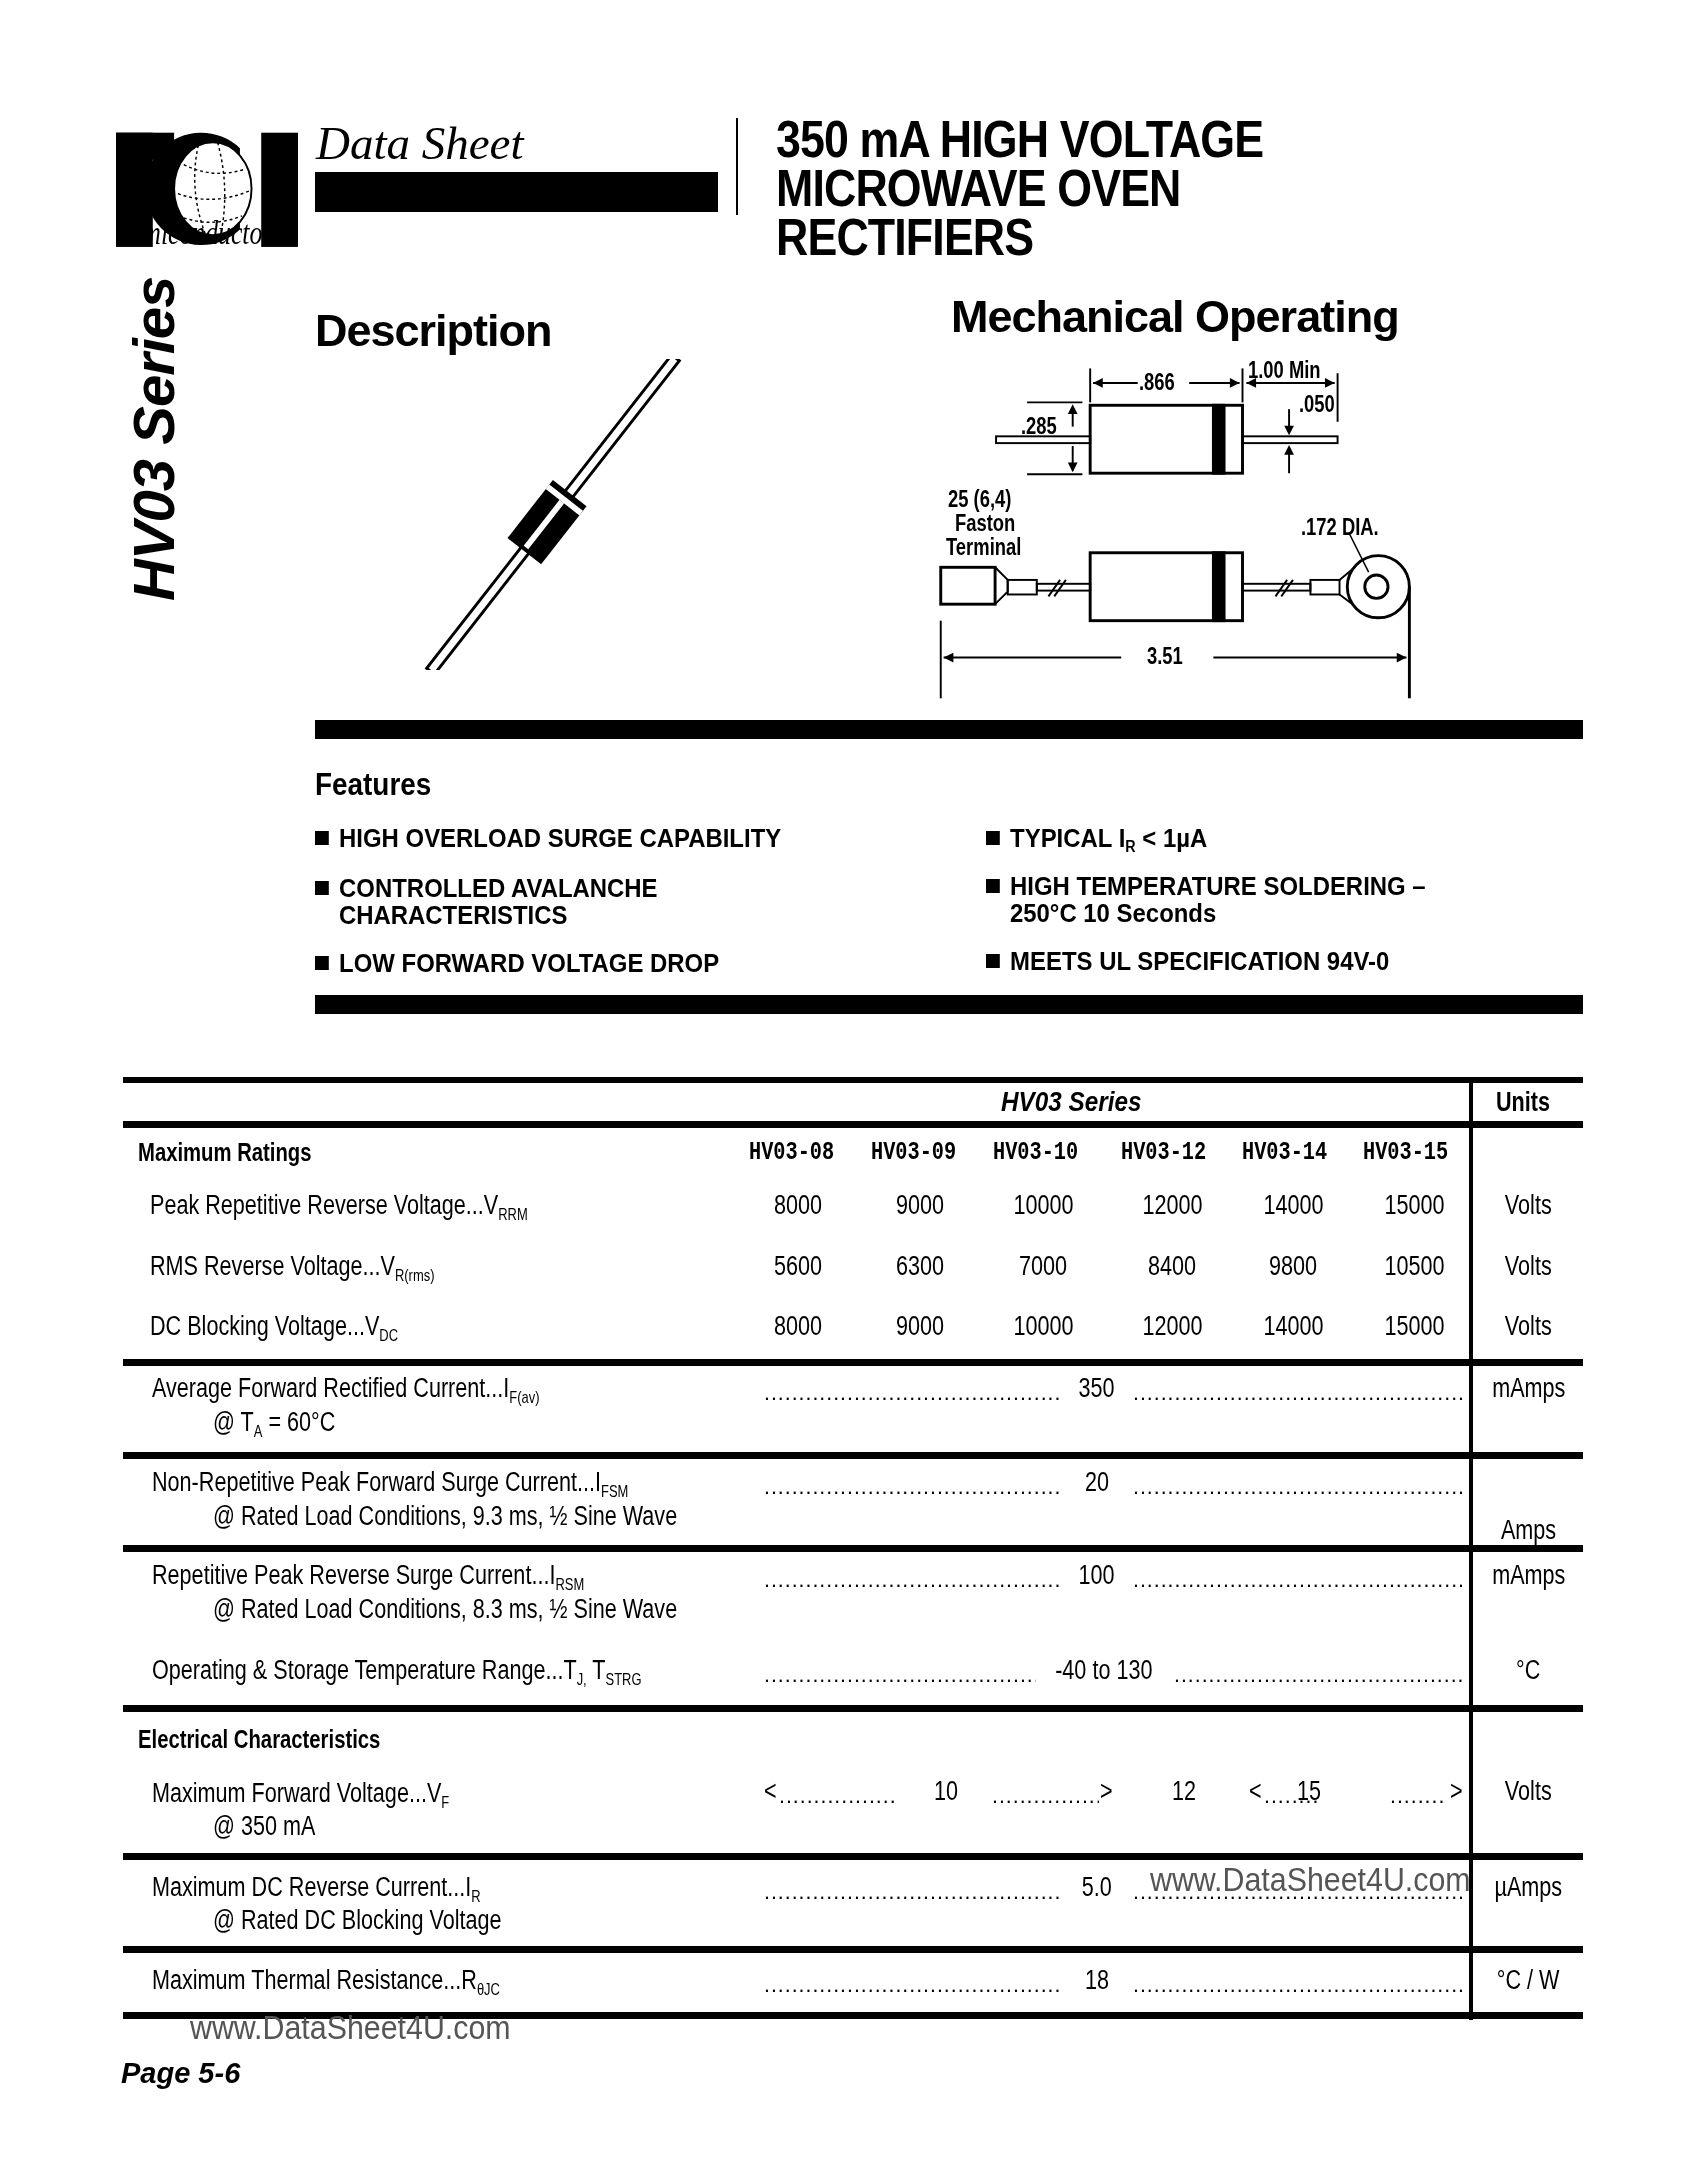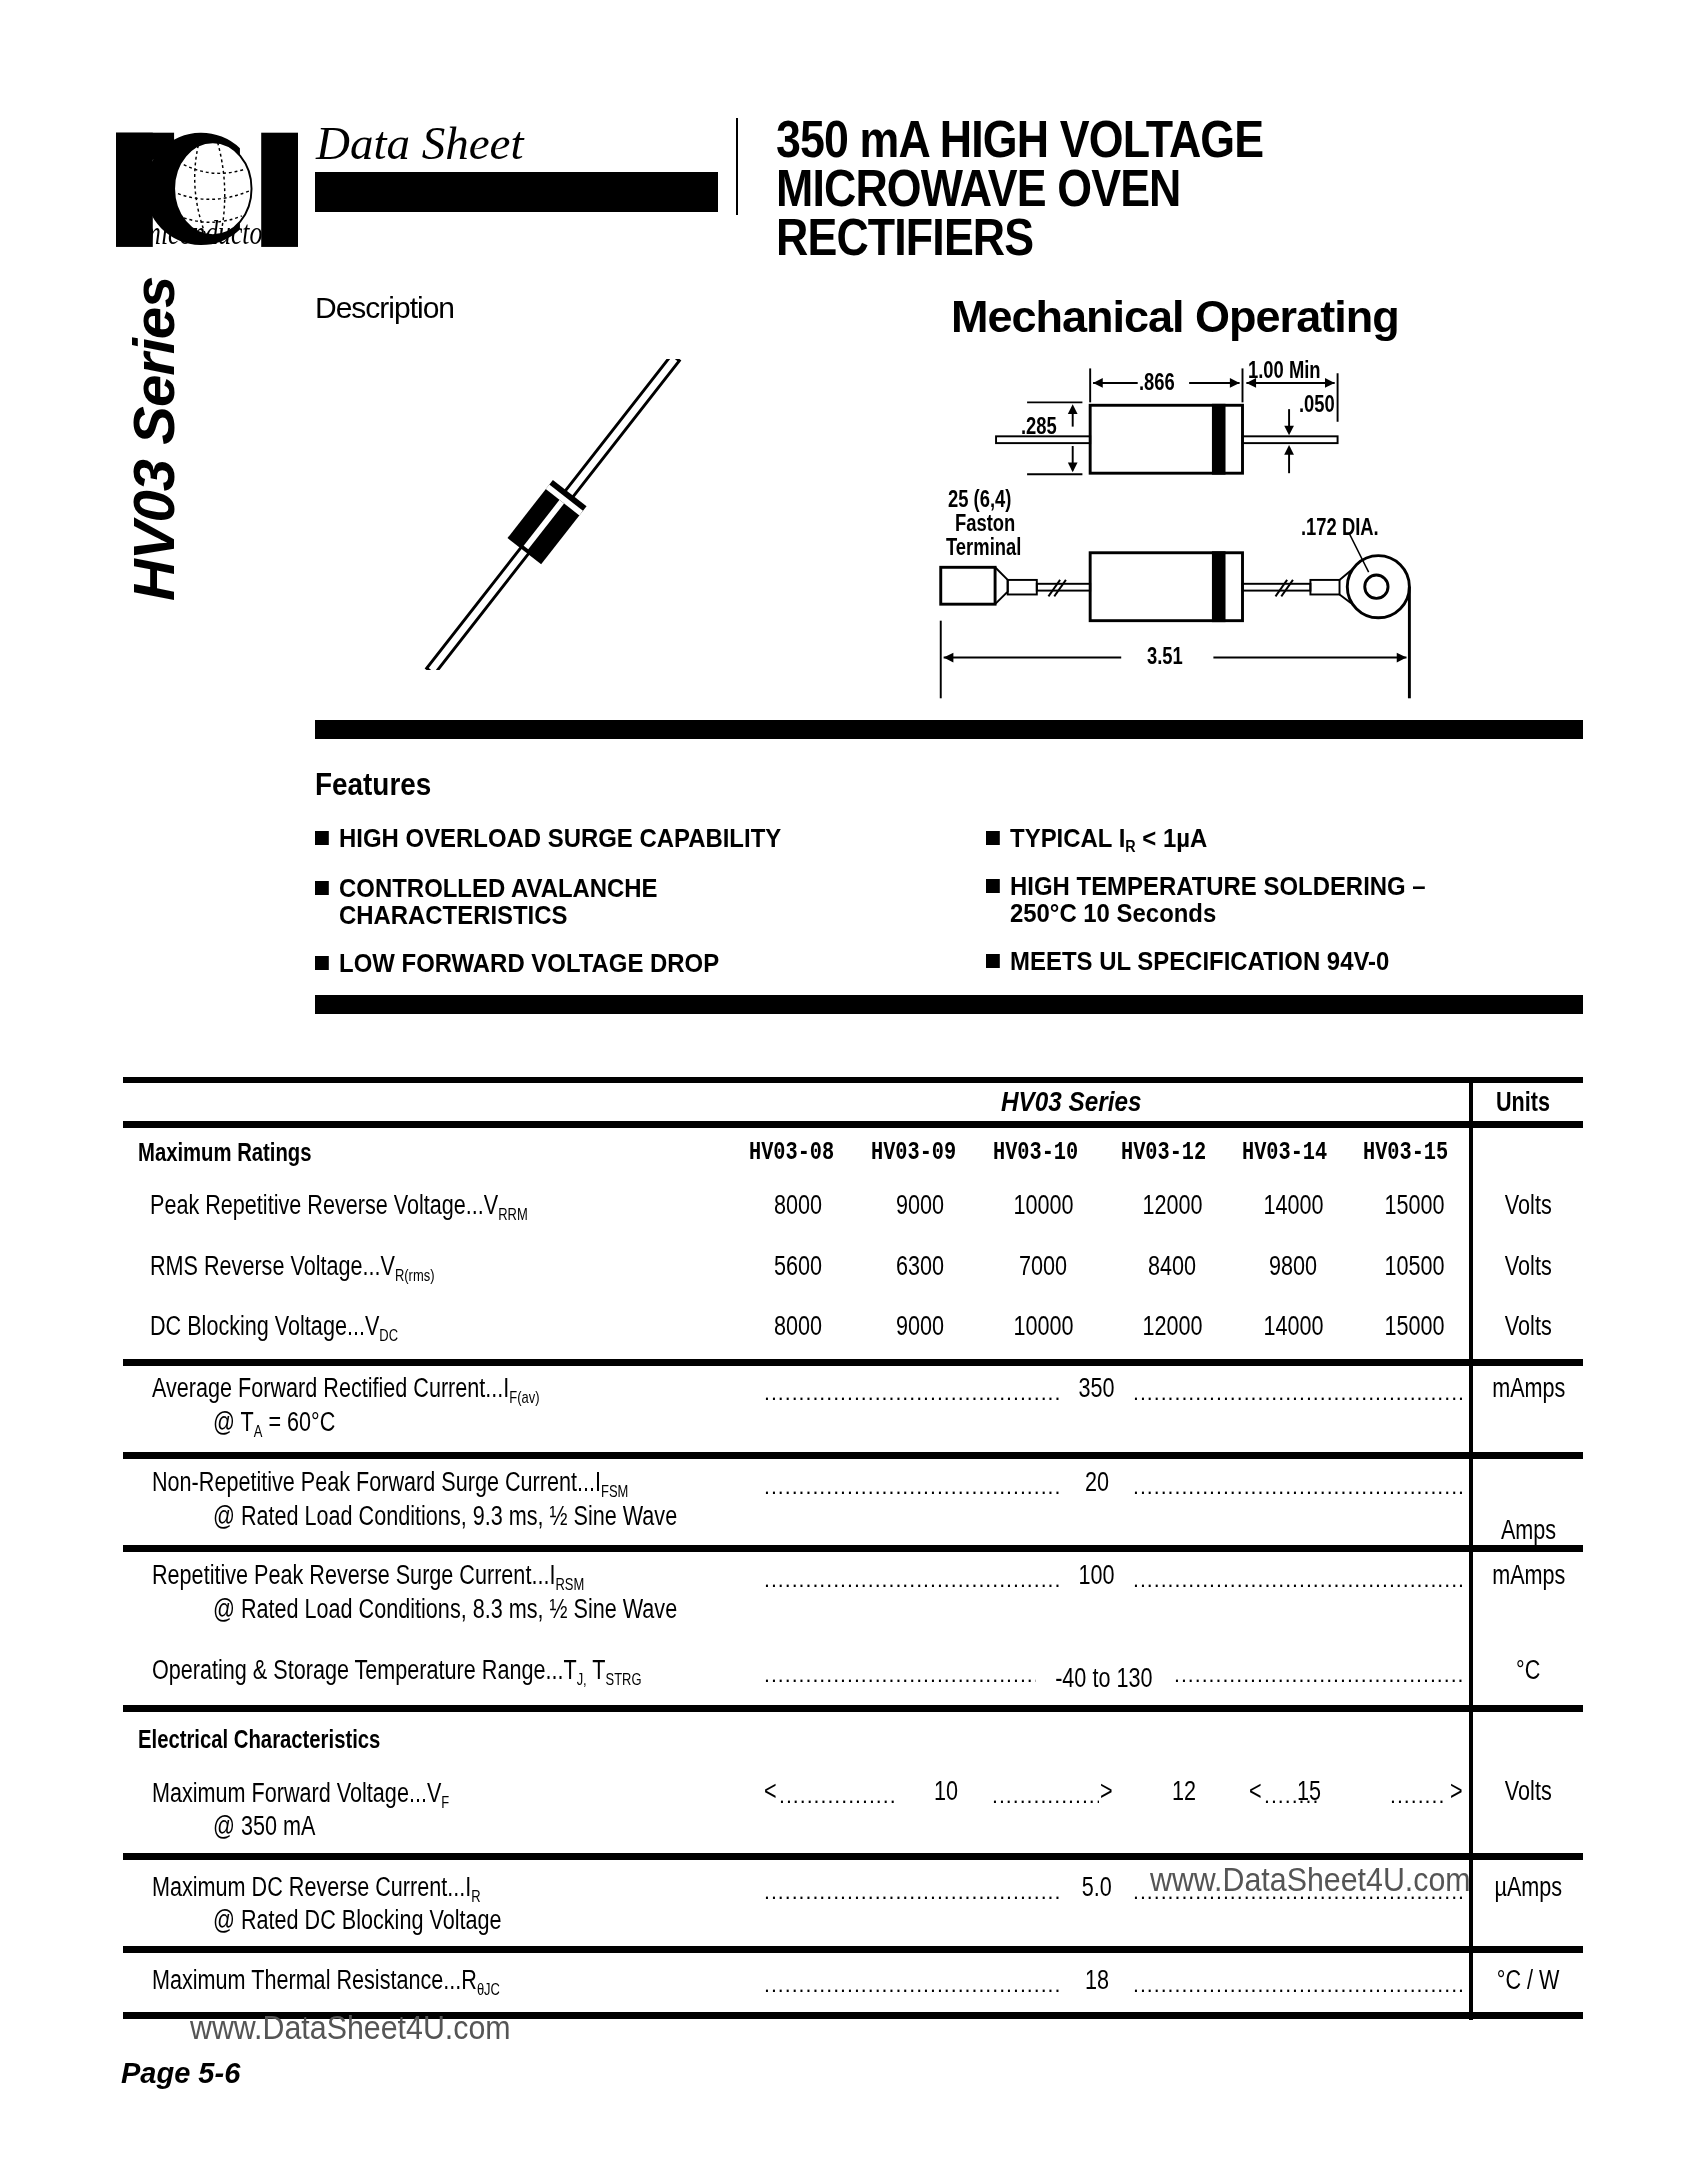--- a/index.html
+++ b/index.html
@@ -13,21 +13,21 @@
   #logo { left:116px; top:121px; width:182px; height:126px; }
   #logo-sub { left:118px; top:215px; font-size:33px; transform:scaleX(0.78); transform-origin:left top; }
   #ds-text { left:316px; top:116px; font-size:47px; }
   #ds-bar { left:315px; top:172px; width:403px; height:40px; }
   #title-divider { left:736px; top:118px; width:1.9px; height:97px; }
   #title { left:776px; top:115px; font-size:52px; line-height:49px; letter-spacing:-1px; transform:scaleX(0.86); transform-origin:left top; white-space:nowrap; }
 
   #side-title { left:120px; top:281px; width:58px; height:320px; }
   #side-title span { position:absolute; left:0; top:320px; transform:rotate(-90deg); transform-origin:left top; font-size:58px; font-weight:bold; font-style:italic; white-space:nowrap; letter-spacing:-1px; }
 
-  #desc-head { left:315px; top:291px; font-size:30px; font-weight:normal; letter-spacing:-1px; }
+  #desc-head { left:315px; top:305px; font-size:45px; font-weight:bold; letter-spacing:-1px; }
   #mech-head { left:951px; top:291px; font-size:45px; font-weight:bold; letter-spacing:-1px; }
 
   #diode-img { left:388px; top:359px; width:330px; height:311px; }
   #mech-drawing { left:932px; top:349px; width:621px; height:359px; }
   .dim-label { position:absolute; font-weight:bold; font-size:23px; transform:scaleX(0.8); transform-origin:left top; white-space:nowrap; line-height:23px; }
 
   #rule1 { left:315px; top:720px; width:1268px; height:19.4px; }
   #rule2 { left:315px; top:995px; width:1268px; height:19.4px; }
 
   #feat-head { left:315px; top:767px; font-size:31px; font-weight:bold; transform:scaleX(0.9); transform-origin:left top; }
@@ -268,21 +268,21 @@
   <div class="cell" style="left:152px;top:1560px;"><span>Repetitive Peak Reverse Surge Current...I</span><span class="sub">RSM</span></div>
   <div class="cell" style="left:213px;top:1594px;">@ Rated Load Conditions, 8.3 ms, ½ Sine Wave</div>
   <div class="dots" style="left:764px;top:1563px;width:296px;"></div>
   <div class="cell-c" style="left:1063px;top:1560px;width:68px;"><span>100</span></div>
   <div class="dots" style="left:1133px;top:1563px;width:330px;"></div>
   <div class="cell-c" style="left:1473px;top:1560px;width:111px;"><span>mAmps</span></div>
 </div>
 <div>
   <div class="cell" style="left:152px;top:1655px;"><span>Operating &amp; Storage Temperature Range...T</span><span class="sub">J,</span><span> T</span><span class="sub">STRG</span></div>
   <div class="dots" style="left:764px;top:1658px;width:272px;"></div>
-  <div class="cell-c" style="left:1031px;top:1655px;width:146px;margin-top:8px;"><span>-40 to 130</span></div>
+  <div class="cell-c" style="left:1031px;top:1655px;width:146px;"><span>-40 to 130</span></div>
   <div class="dots" style="left:1174px;top:1658px;width:289px;"></div>
   <div class="cell-c" style="left:1473px;top:1655px;width:111px;"><span>°C</span></div>
 </div>
 
 <div class="abs" style="left:138px;top:1724px;font-size:26px;font-weight:bold;transform:scaleX(0.78);transform-origin:left top;">Electrical Characteristics</div>
 
 <div>
   <div class="cell" style="left:152px;top:1778px;"><span>Maximum Forward Voltage...V</span><span class="sub">F</span></div>
   <div class="cell" style="left:213px;top:1811px;">@ 350 mA</div>
   <div class="cell" style="left:764px;top:1776px;">&lt;</div>

